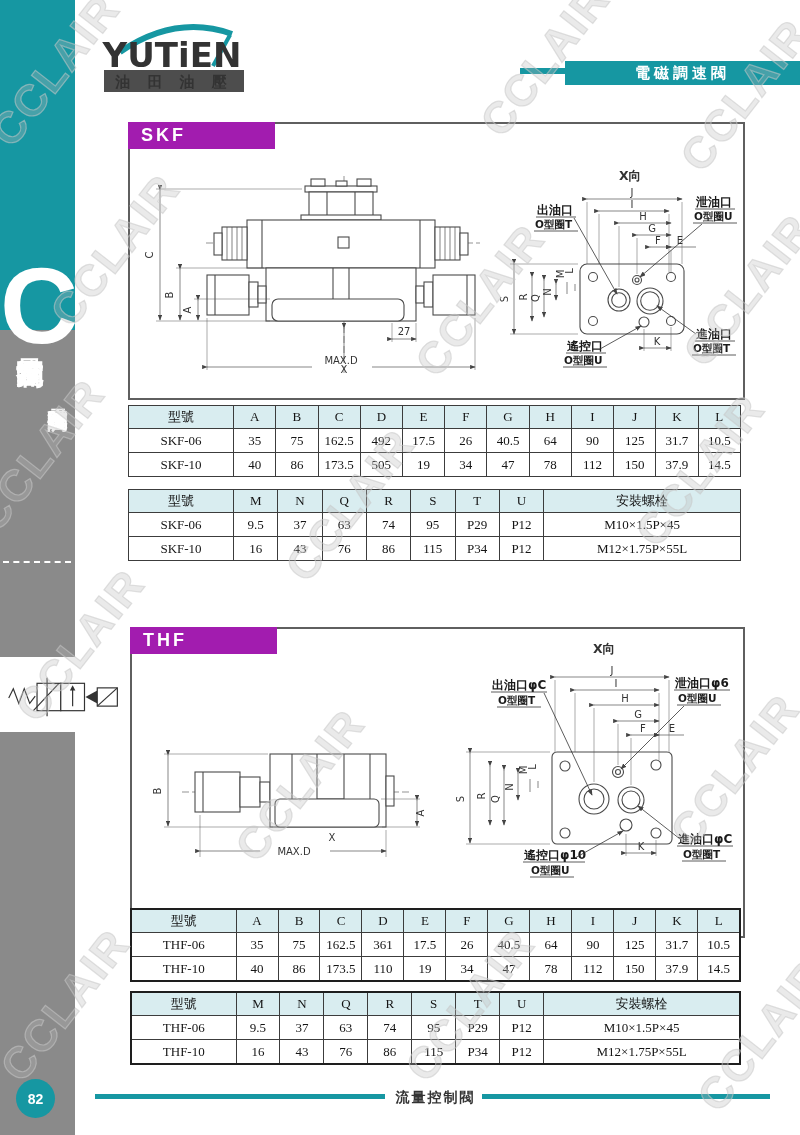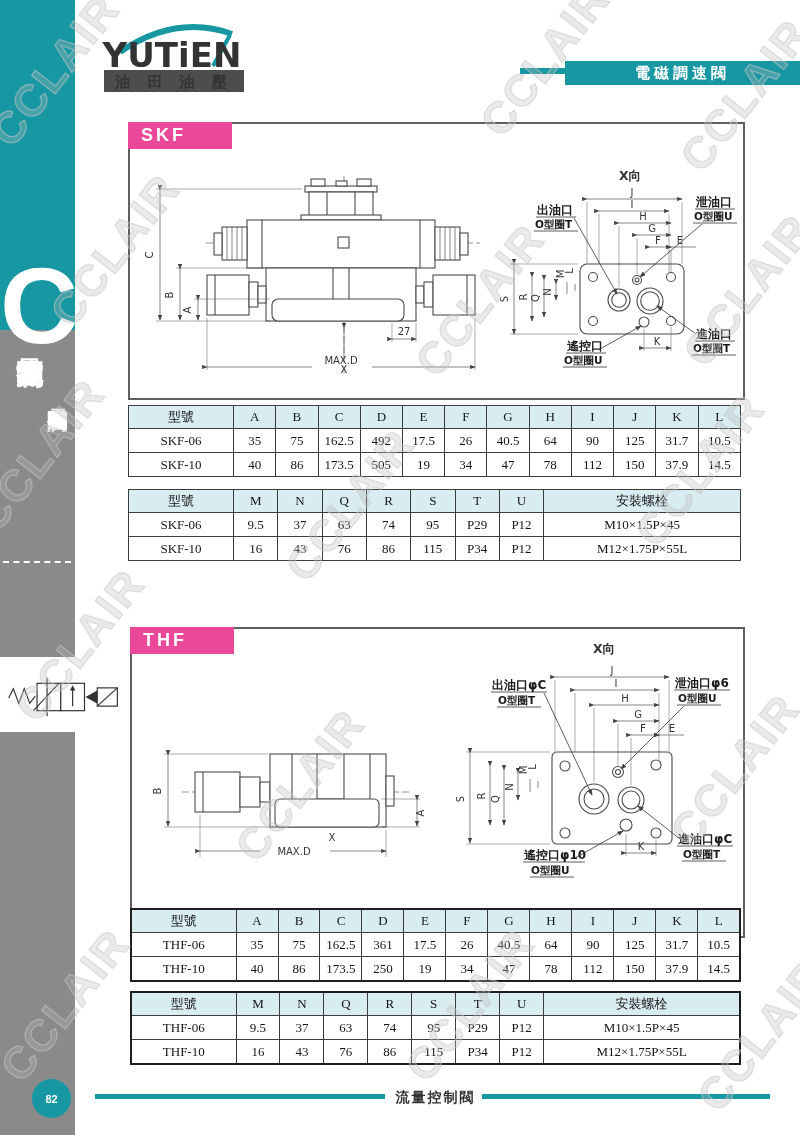--- a/index.html
+++ b/index.html
@@ -13,34 +13,34 @@
   .side-teal{position:absolute;z-index:1;left:0;top:0;width:75px;height:330px;background:#1697a2;}
   .side-gray1{position:absolute;z-index:1;left:0;top:330px;width:75px;height:327px;background:#8a8a8a;}
   .side-gray2{position:absolute;z-index:1;left:0;top:732px;width:75px;height:403px;background:#8a8a8a;}
   .side-c{position:absolute;z-index:3;left:0;top:252px;width:75px;text-align:center;
           font-size:108px;line-height:1;font-weight:bold;color:#fff;}
   .side-t1{position:absolute;z-index:3;left:12px;top:336px;writing-mode:vertical-rl;
            font-size:27px;font-weight:bold;color:#fff;letter-spacing:1px;}
   .side-t2{position:absolute;z-index:3;left:45px;top:392px;writing-mode:vertical-rl;
            font-size:20px;font-weight:bold;color:#fff;letter-spacing:1px;}
   .side-dash{position:absolute;z-index:3;left:3px;top:561px;width:68px;border-top:2px dashed #fff;}
-  .pagenum{position:absolute;z-index:3;left:32px;top:1079px;width:39px;height:39px;border-radius:50%;
-           background:#1697a2;color:#fff;font-weight:bold;font-size:11px;
+  .pagenum{position:absolute;z-index:3;left:16px;top:1079px;width:39px;height:39px;border-radius:50%;
+           background:#1697a2;color:#fff;font-weight:bold;font-size:14px;
            display:flex;align-items:center;justify-content:center;}
   
   .logo{position:absolute;z-index:3;left:92px;top:14px;}
   .banner-thin{position:absolute;z-index:3;left:520px;top:68px;width:46px;height:6px;background:#1697a2;}
   .banner-main{position:absolute;z-index:3;left:565px;top:61px;width:235px;height:24px;background:#1697a2;
                color:#fff;font-weight:bold;font-size:15px;letter-spacing:4px;
                display:flex;align-items:center;justify-content:center;}
   
   .secbox{position:absolute;z-index:3;border:2px solid #5f5f5f;background:#fff;}
   .skf-box{left:128px;top:122px;width:613px;height:274px;}
   .thf-box{left:130px;top:627px;width:611px;height:307px;}
-  .sec-tab{position:absolute;left:-2px;top:-2px;width:104px;height:27px;background:#ec4899;color:#fff;
+  .sec-tab{position:absolute;left:-2px;top:-2px;width:147px;height:27px;background:#a21caf;color:#fff;
            font-weight:bold;font-size:18px;letter-spacing:3px;display:flex;align-items:center;
            padding-left:13px;box-sizing:border-box;}
   .secbox svg{position:absolute;left:0;top:0;}
   svg text{font-family:"DejaVu Sans","Liberation Sans",sans-serif;fill:#333;}
   .dimL{font-size:10px;}
   .cjk{font-size:12px;font-weight:bold;fill:#1a1a1a;}
   .sub{font-size:10.5px;font-weight:bold;fill:#1a1a1a;}
   .view{font-size:12.5px;font-weight:bold;}
   
   .tblwrap{position:absolute;z-index:3;}
@@ -522,21 +522,21 @@
             <td>90</td>
             <td>125</td>
             <td>31.7</td>
             <td>10.5</td>
           </tr>
           <tr>
             <td>THF-10</td>
             <td>40</td>
             <td>86</td>
             <td>173.5</td>
-            <td>250</td>
+            <td>110</td>
             <td>19</td>
             <td>34</td>
             <td>47</td>
             <td>78</td>
             <td>112</td>
             <td>150</td>
             <td>37.9</td>
             <td>14.5</td>
           </tr>
         </tbody>

